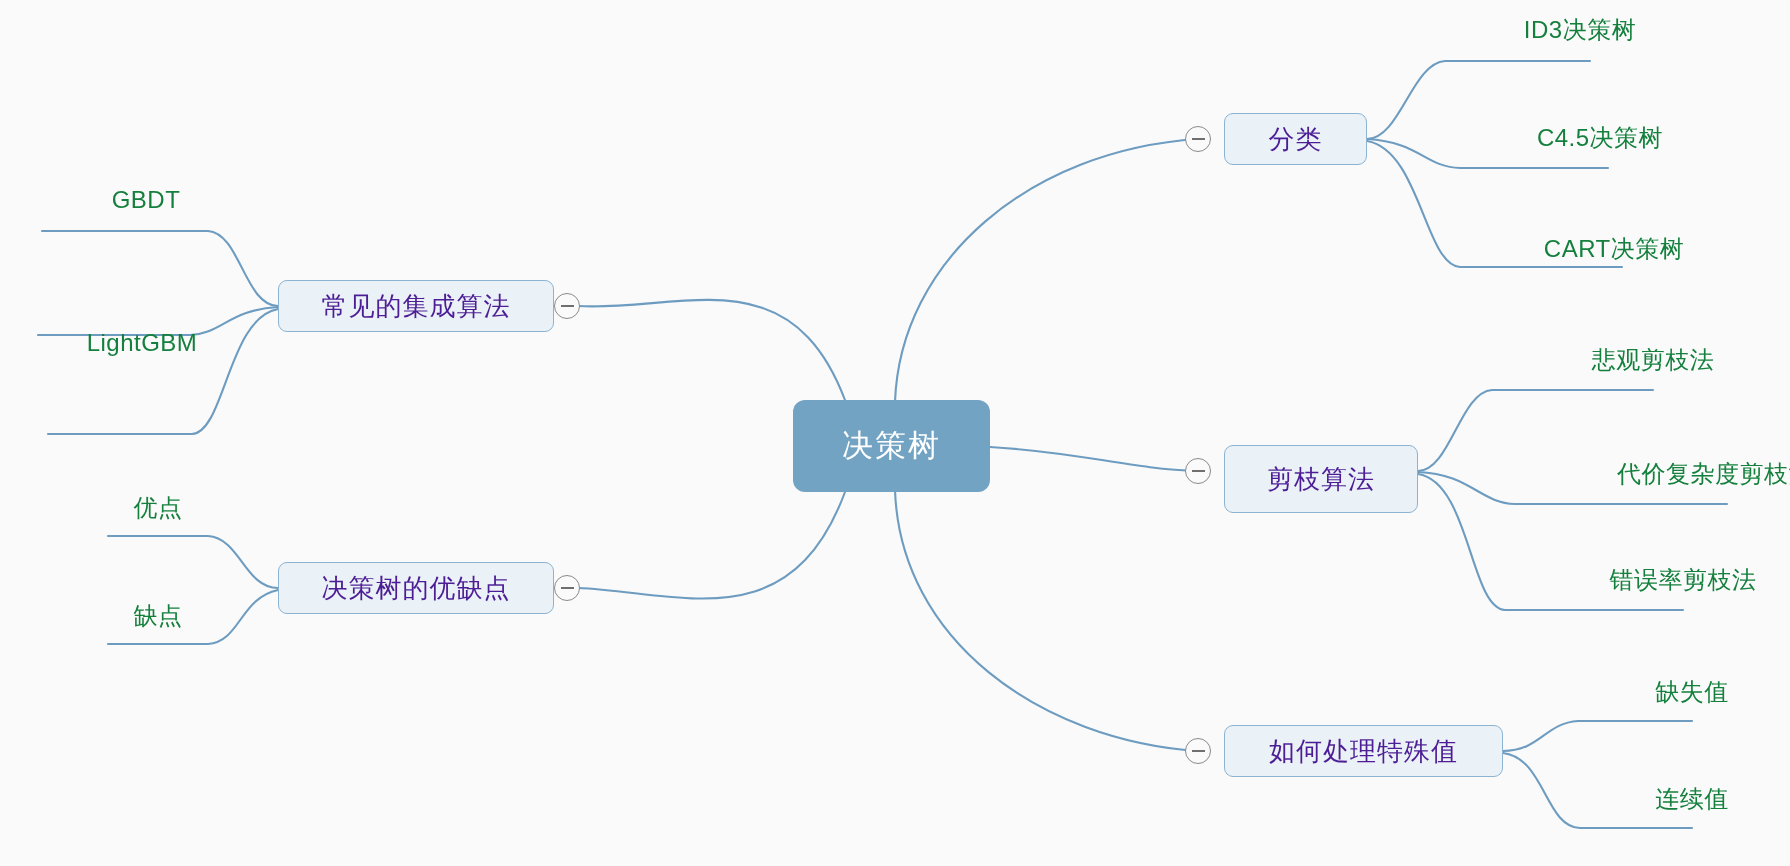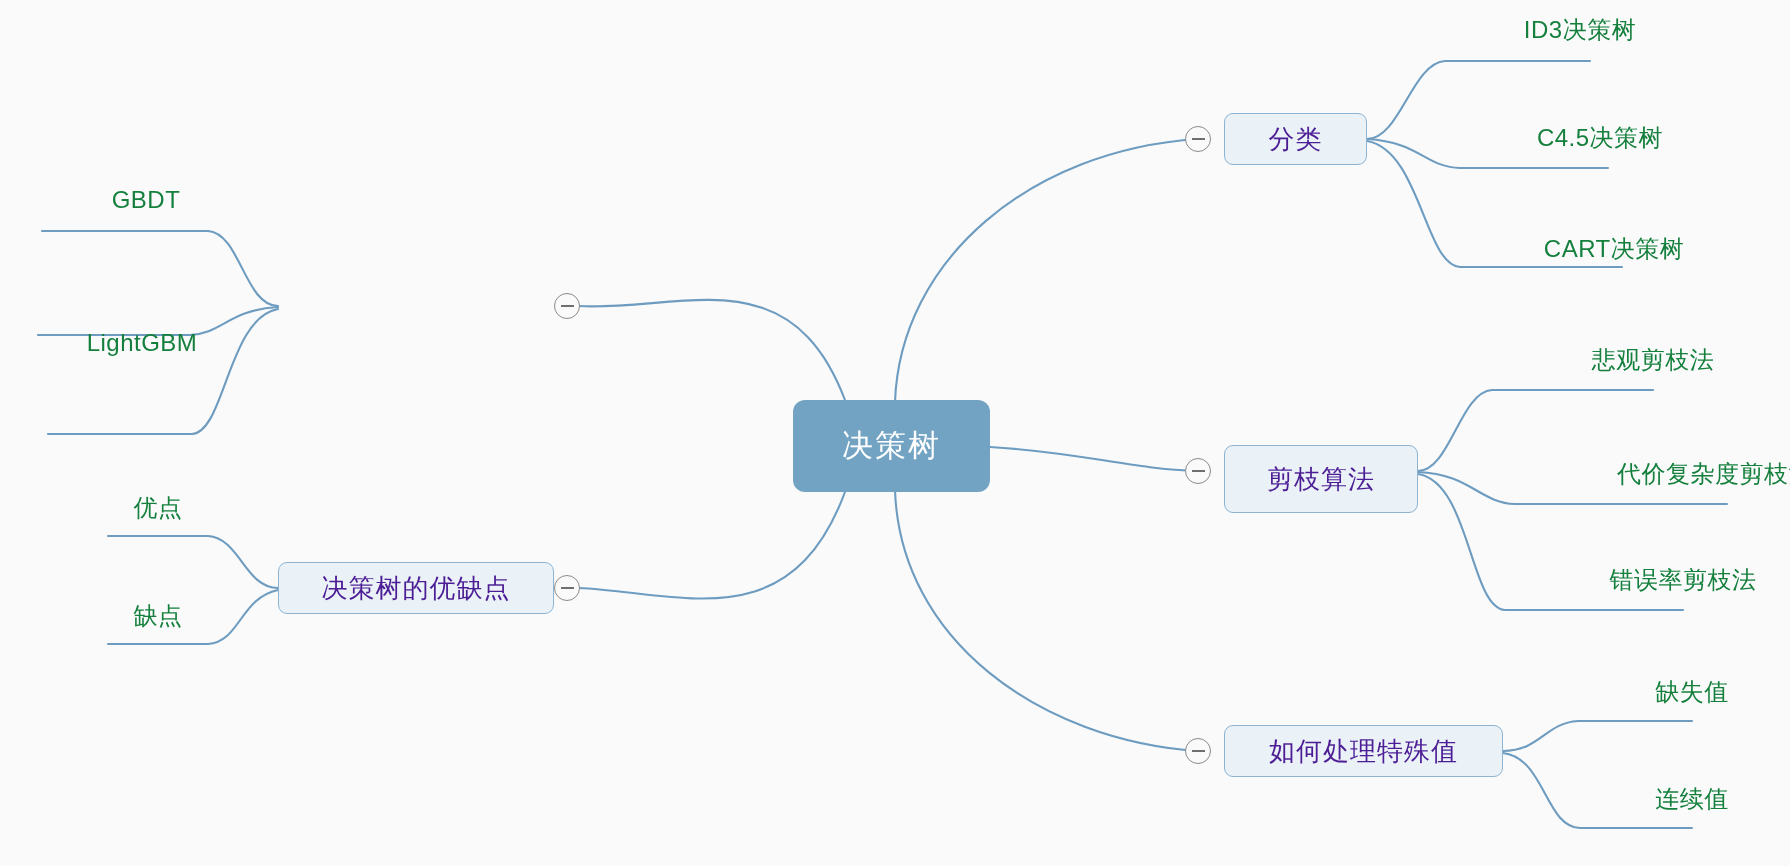--- a/index.html
+++ b/index.html
@@ -162,20 +162,23 @@
     <span>如何处理特殊值</span>
   </div>
 
   <div class="node node-leaf" style="left:1590px; top:670px; width:204px; height:44px;">
     <span>缺失值</span>
   </div>
   <div class="node node-leaf" style="left:1590px; top:777px; width:204px; height:44px;">
     <span>连续值</span>
   </div>
 
+  <div class="node node-branch" style="left:278px; top:280px; width:276px; height:52px;">
+    <span>常见的集成算法</span>
+  </div>
   <div class="collapse-toggle" style="left:554px; top:293px;">
     <span class="minus-bar"></span>
   </div>
 
   <div class="node node-leaf" style="left:42px; top:178px; width:208px; height:44px;">
     <span>GBDT</span>
   </div>
   <div class="node node-leaf" style="left:38px; top:282px; width:208px; height:44px;margin-top:39px;">
     <span>LightGBM</span>
   </div>

